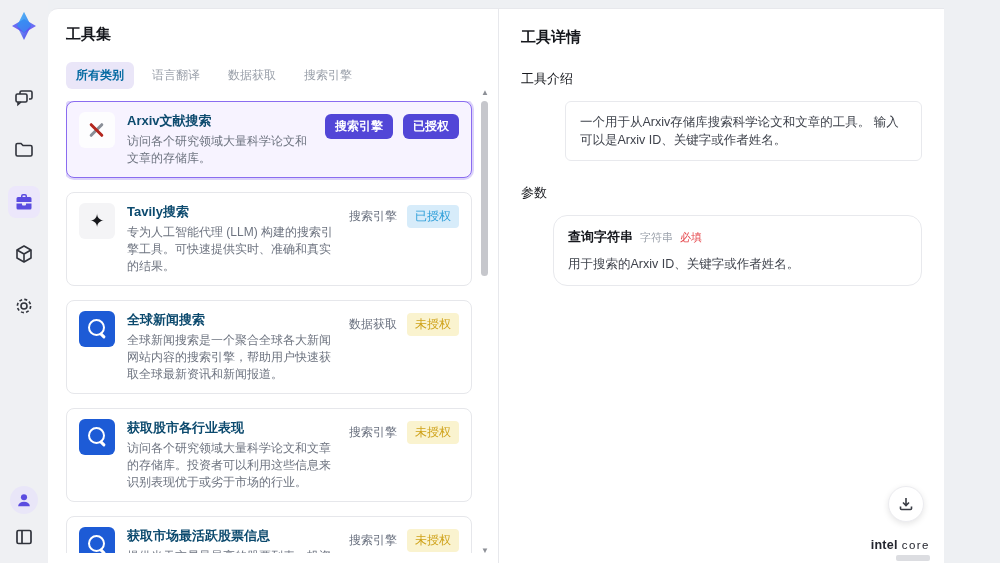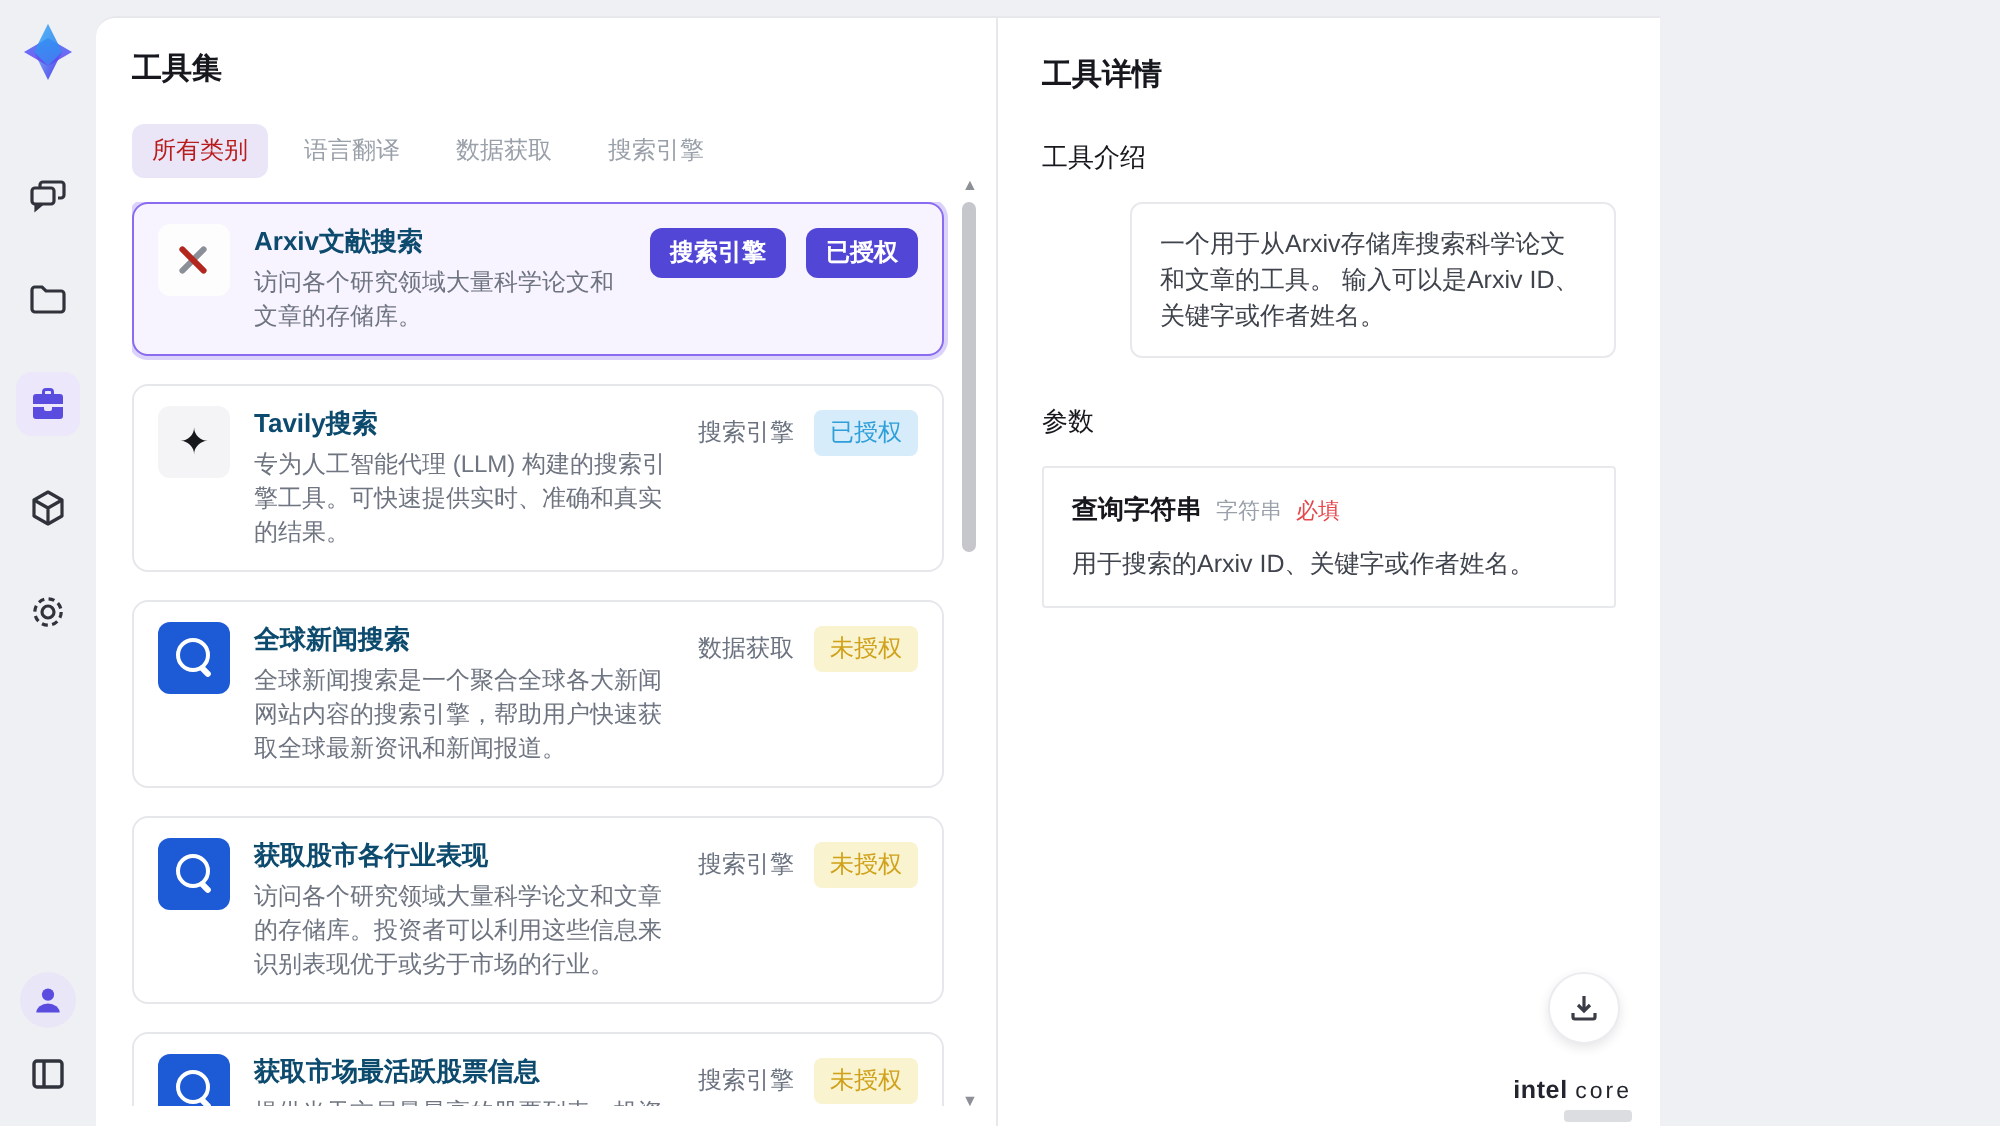--- a/index.html
+++ b/index.html
@@ -1,18 +1,18 @@
 <!DOCTYPE html>
 <html><head>
 <meta charset="utf-8">
 <style>
   * { margin:0; padding:0; box-sizing:border-box; }
   html,body { width:1000px; height:563px; overflow:hidden;
     font-family:"Liberation Sans","DejaVu Sans",sans-serif; background:#eef0f3; }
-  .app { display:flex; width:830px; height:563px; }
+  .app { display:flex; width:944px; height:563px; }
 
   
   .sidebar { width:48px; height:563px; background:#eff0f3; display:flex; flex-direction:column;
     align-items:center; padding:8px 0 10px; flex:none; }
   .logo { width:36px; height:36px; display:flex; align-items:center; justify-content:center; }
   .nav { display:flex; flex-direction:column; align-items:center; gap:20px; margin-top:38px; }
   .nav-btn { width:32px; height:32px; border-radius:8px; display:flex; align-items:center;
     justify-content:center; color:#30333b; cursor:pointer; }
   .nav-btn.active { background:#ece7fb; color:#5b4ce0; }
   .nav-bottom { margin-top:auto; display:flex; flex-direction:column; align-items:center; gap:7px; }
@@ -20,21 +20,21 @@
 
   
   .main { flex:1; margin-top:8px; background:#ffffff; border-top:1px solid #e7e8ec;
     border-top-left-radius:10px; display:flex; height:555px; overflow:hidden; }
 
   
   .list-panel { width:450px; flex:none; padding:16px 0 0 18px; position:relative; }
   .panel-title { font-size:15px; font-weight:bold; color:#16181d; }
   .tabs { display:flex; gap:8px; margin-top:18px; align-items:center; }
   .tab { font-size:12px; color:#9aa0aa; padding:5px 10px; border-radius:6px; cursor:pointer; white-space:nowrap; }
-  .tab[data-active="true"] { background:#eae6f8; color:#b91c1c; font-weight:normal; }
+  .tab[data-active="true"] { background:#eae6f8; color:#0369a1; font-weight:bold; }
 
   .cards { margin-top:12px; height:452px; overflow:hidden; padding-right:26px; }
   .card { position:relative; display:flex; gap:12px; border:1px solid #e6e7eb; border-radius:8px;
     background:#fff; padding:10px 12px; margin-bottom:14px; cursor:pointer; align-items:flex-start; }
   .card[data-selected="true"] { background:#f7f3ff; border:1px solid #8a6cf0;
     box-shadow:0 0 0 2px rgba(138,108,240,.30); }
   .tool-icon { width:36px; height:36px; border-radius:6px; flex:none; position:relative;
     display:flex; align-items:center; justify-content:center; background:#f4f4f6; overflow:hidden; }
   .tool-icon[data-kind="arxiv"] { background:#fdfdfe; }
   .tool-icon[data-kind="arxiv"]::before, .tool-icon[data-kind="arxiv"]::after { content:"";
@@ -67,21 +67,21 @@
 
   
   .divider { width:1px; background:#e7e8ec; flex:none; }
 
   
   .detail-panel { flex:1; padding:19px 22px; position:relative; }
   .detail-title { font-size:15px; font-weight:bold; color:#16181d; }
   .section-heading { font-size:13px; font-weight:normal; color:#16181d; margin-top:23px; }
   .info-box { border:1px solid #e8e9ed; border-radius:6px; padding:11px 14px; margin-top:13px;
     font-size:12.5px; color:#3f434c; line-height:18px; background:#fff;margin-left:44px; }
-  .param-box { border:1px solid #e8e9ed; border-radius:2px; padding:12px 14px; margin-top:13px; background:#fff; }
+  .param-box { border:1px solid #e8e9ed; border-radius:14px; padding:12px 14px; margin-top:13px; background:#fff;margin-left:32px; }
   .param-head { display:flex; align-items:baseline; gap:7px; }
   .param-name { font-size:13px; font-weight:bold; color:#16181d; }
   .param-type { font-size:11px; color:#9aa0aa; }
   .param-required { font-size:11px; color:#e5484d; }
   .param-desc { font-size:12.5px; color:#3f434c; margin-top:9px; line-height:18px; }
 
   
   .fab { position:absolute; right:20px; bottom:41px; width:36px; height:36px; border-radius:50%;
     background:#fff; border:1px solid #ececf0; box-shadow:0 2px 6px rgba(0,0,0,.10);
     display:flex; align-items:center; justify-content:center; cursor:pointer; color:#3a3d45; }

